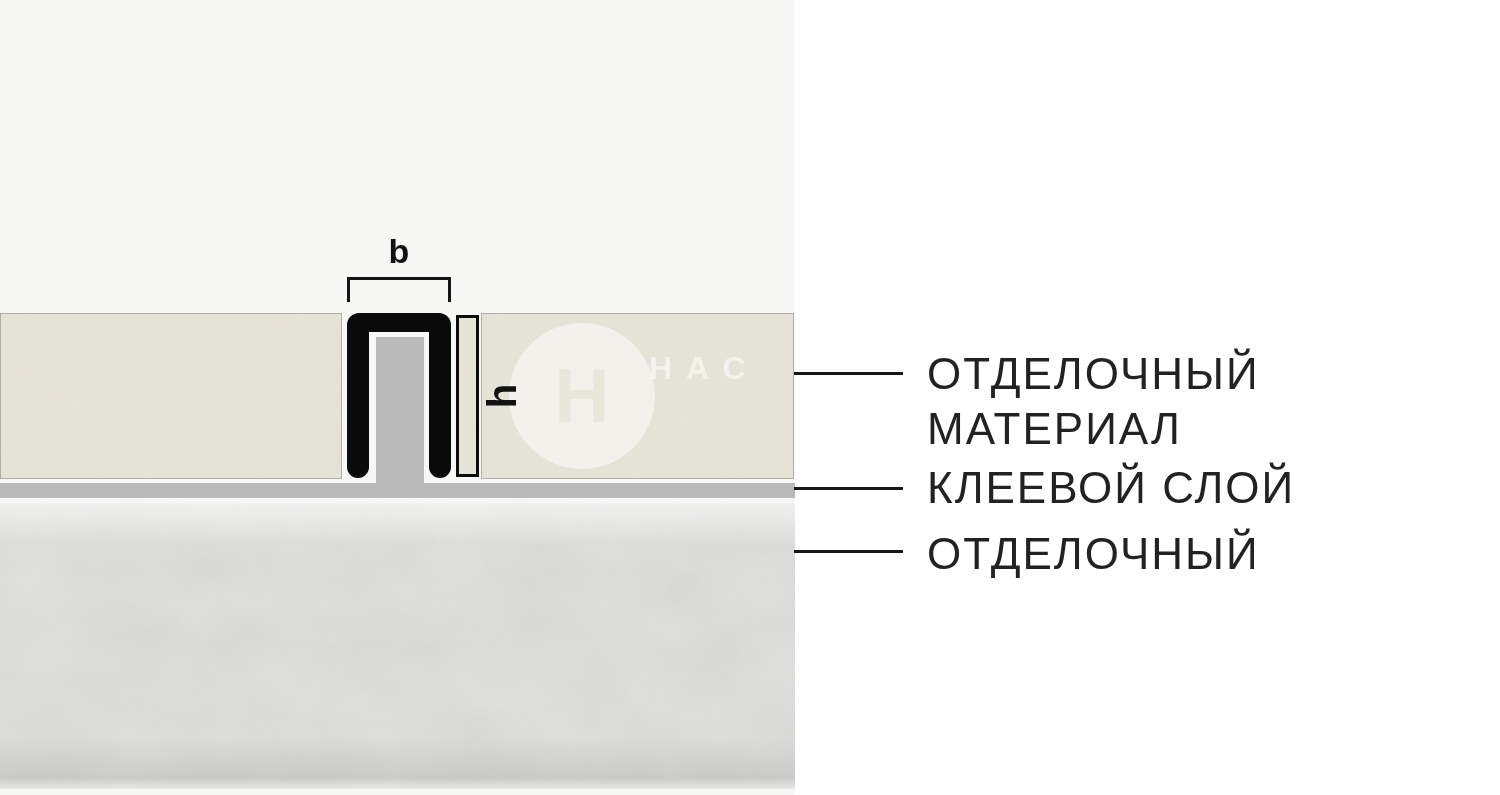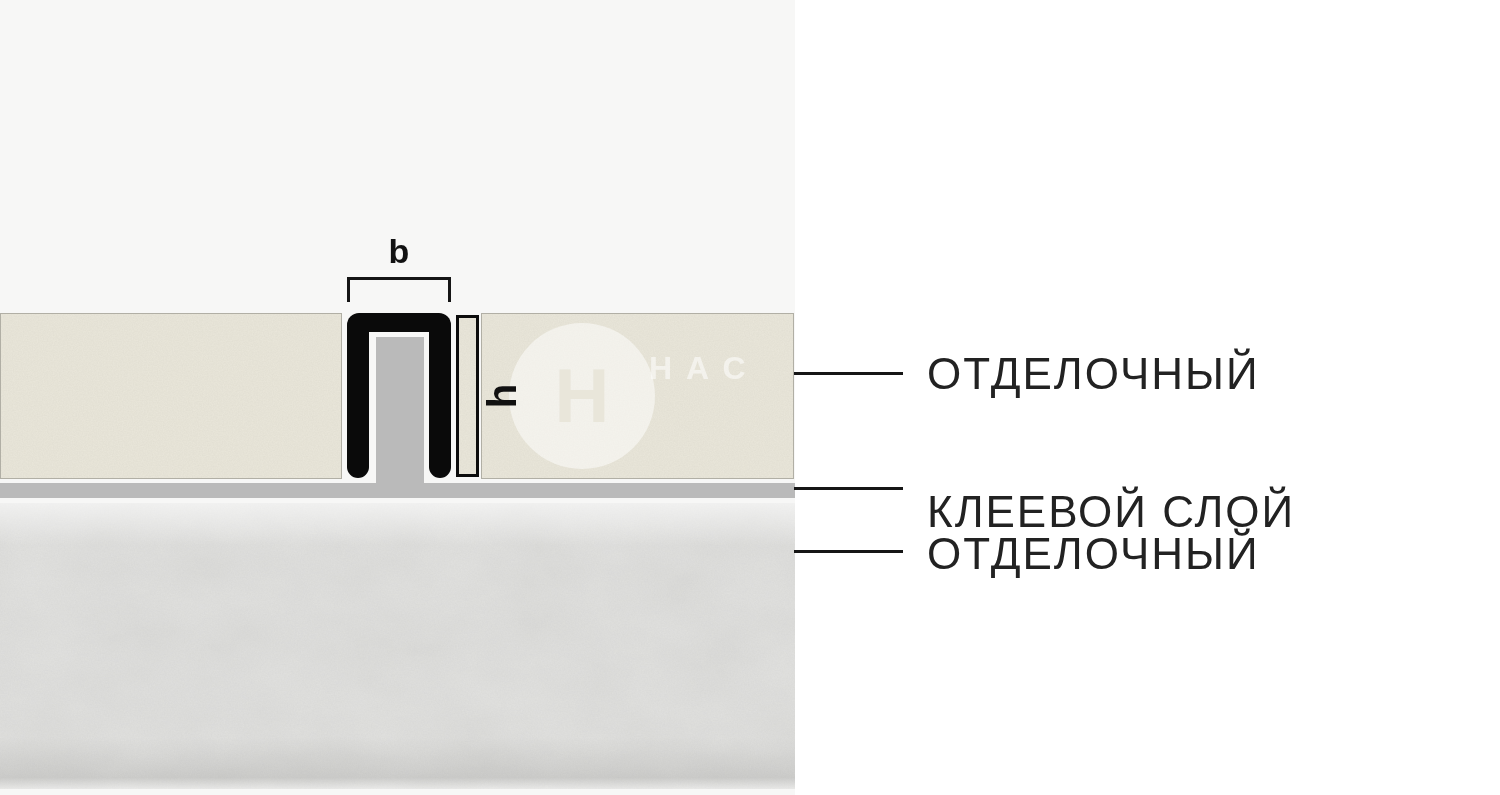--- a/index.html
+++ b/index.html
@@ -49,21 +49,21 @@
 
   
   .leader{position:absolute;left:794px;width:109px;height:3px;background:#161616;}
   .leader-1{top:372px;}
   .leader-2{top:487px;}
   .leader-3{top:550px;}
 
   .lbl{position:absolute;left:927px;font-size:44px;line-height:55px;letter-spacing:2px;
        color:#222222;font-weight:400;white-space:nowrap;}
   .lbl-1{top:346px;}
-  .lbl-2{top:460px;margin-top:24px;}
+  .lbl-2{top:460px;}
   .lbl-3{top:526px;}
 </style>
 </head>
 <body>
 
 <svg width="0" height="0" style="position:absolute" aria-hidden="true">
   <defs>
     <filter id="grainPaper" x="0" y="0" width="100%" height="100%">
       <feTurbulence type="fractalNoise" baseFrequency="0.8" numOctaves="2" seed="7"></feTurbulence>
       <feColorMatrix type="matrix" values="0 0 0 0 0.52  0 0 0 0 0.50  0 0 0 0 0.42  0 0 0 0.6 0"></feColorMatrix>
@@ -129,20 +129,21 @@
     <div class="h-label">h</div>
   </div>
 
   <div>
     <div class="leader leader-1"></div>
     <div class="leader leader-2"></div>
     <div class="leader leader-3"></div>
 
     <div class="lbl lbl-1">
       <div>ОТДЕЛОЧНЫЙ</div>
+      <div>МАТЕРИАЛ</div>
     </div>
     <div class="lbl lbl-2">
       <div>КЛЕЕВОЙ СЛОЙ</div>
     </div>
     <div class="lbl lbl-3">
       <div>ОТДЕЛОЧНЫЙ</div>
     </div>
   </div>
 
 </div>

